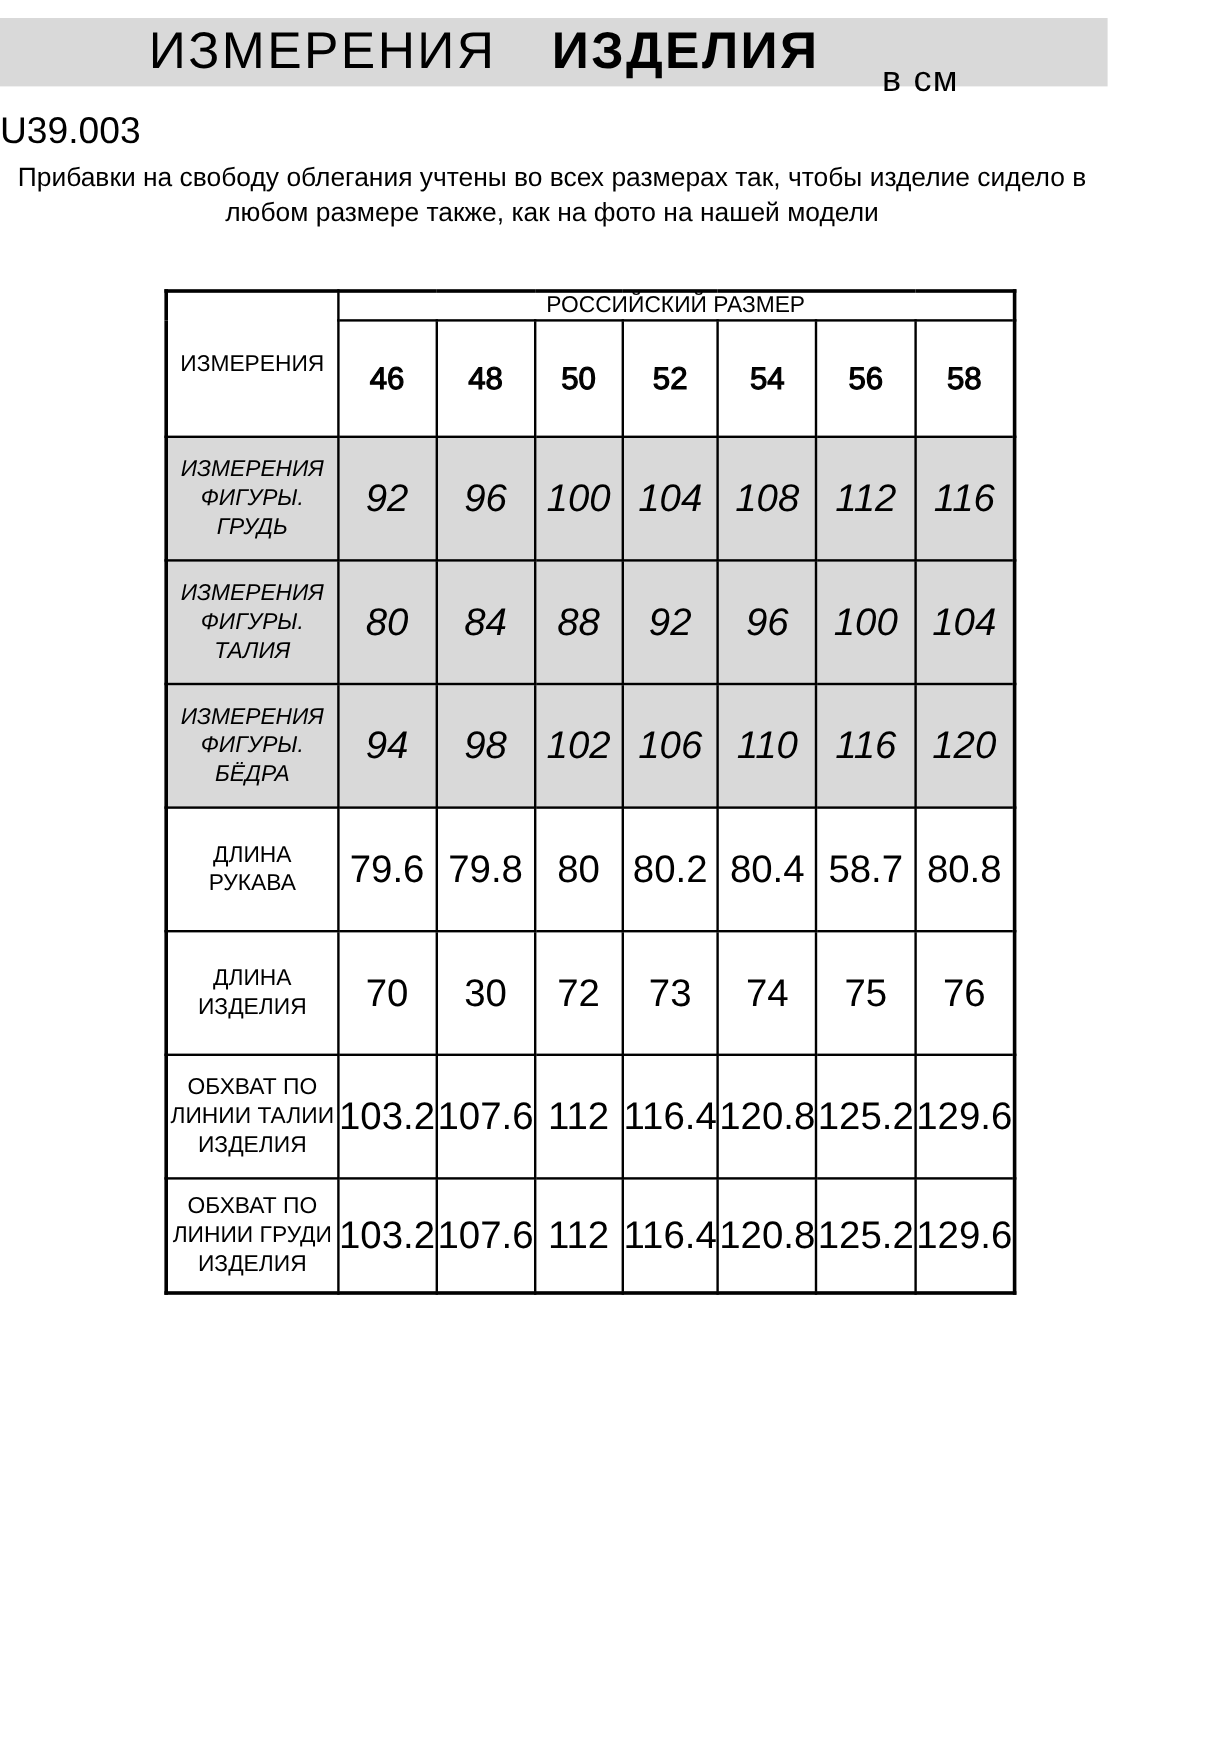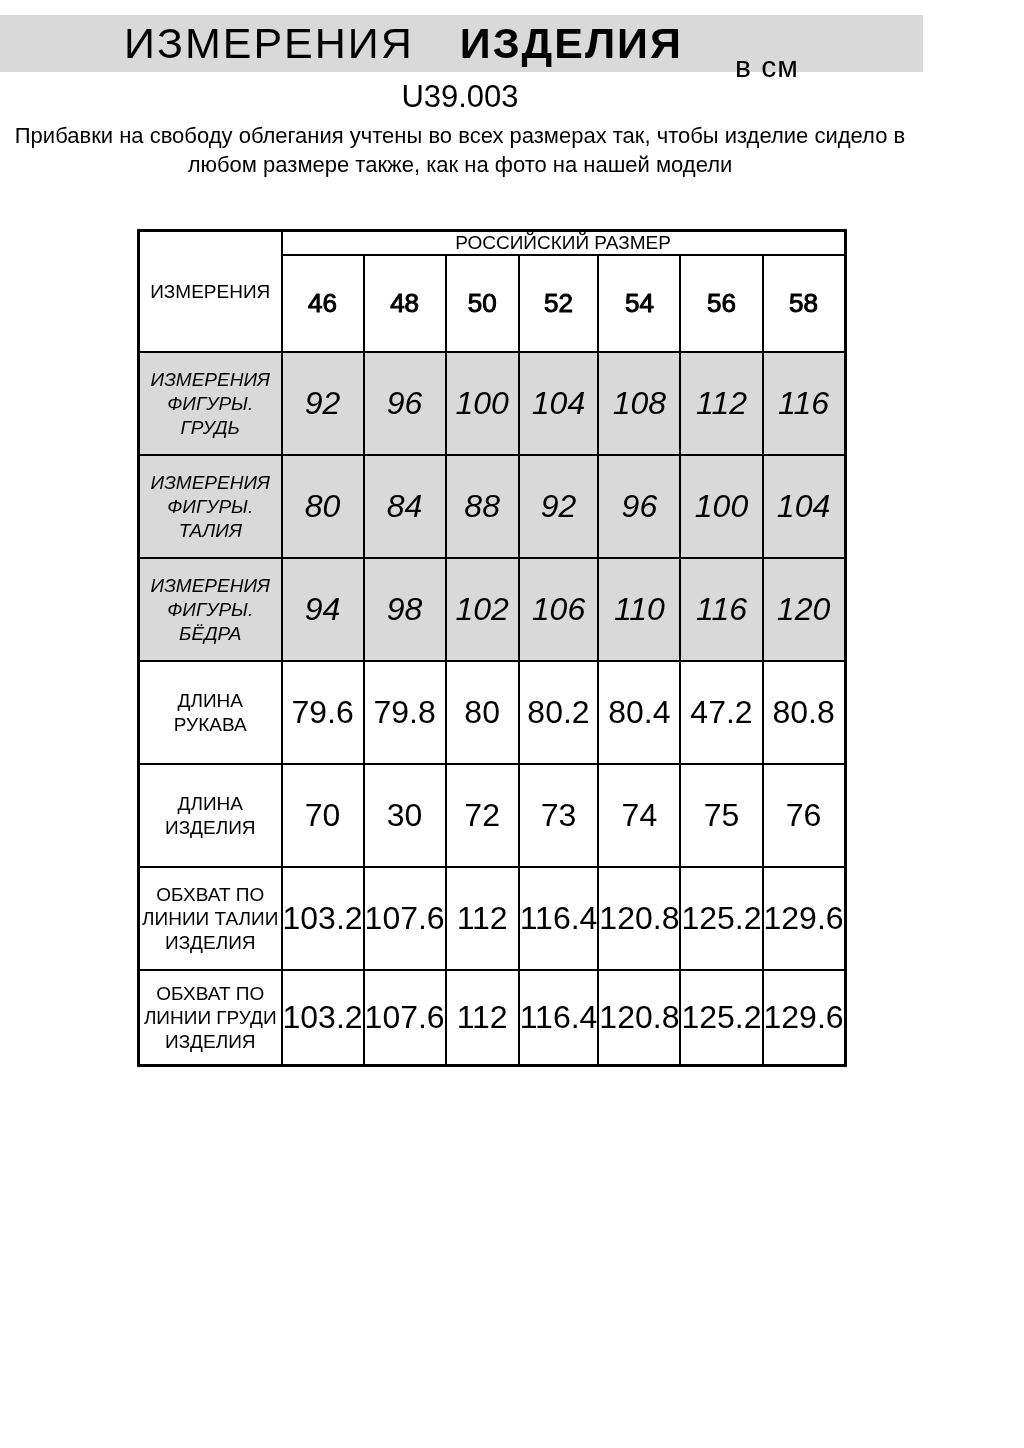--- a/index.html
+++ b/index.html
@@ -22,22 +22,21 @@
   .banner-word2 {
     margin-left: 46px;
     font-size: 43px; letter-spacing: 2px; font-weight: 700;
   }
   .banner-unit {
     margin-left: 52px;
     font-size: 30px; letter-spacing: 1px;
     position: relative; top: 3px; margin-top: 40px;
   }
   .article {
-    width: 920px; margin-top: 8px;
-    text-align: center;
+    width: 920px; margin-top: 20px;
     font-size: 31px; line-height: 34px;
   }
   .note {
     width: 920px; margin-top: 7px;
     text-align: center;
     font-size: 22px; line-height: 29px;
     white-space: pre-line;
   }
   table.size-table {
     margin: 50px 0 0 137px;
@@ -148,21 +147,21 @@
       <td class="val">120</td>
     </tr>
 
     <tr class="data-row">
       <td class="row-label">ДЛИНА РУКАВА</td>
       <td class="val">79.6</td>
       <td class="val">79.8</td>
       <td class="val">80</td>
       <td class="val">80.2</td>
       <td class="val">80.4</td>
-      <td class="val">47.2</td>
+      <td class="val">58.7</td>
       <td class="val">80.8</td>
     </tr>
 
     <tr class="data-row">
       <td class="row-label">ДЛИНА
 ИЗДЕЛИЯ</td>
       <td class="val">70</td>
       <td class="val">30</td>
       <td class="val">72</td>
       <td class="val">73</td>

